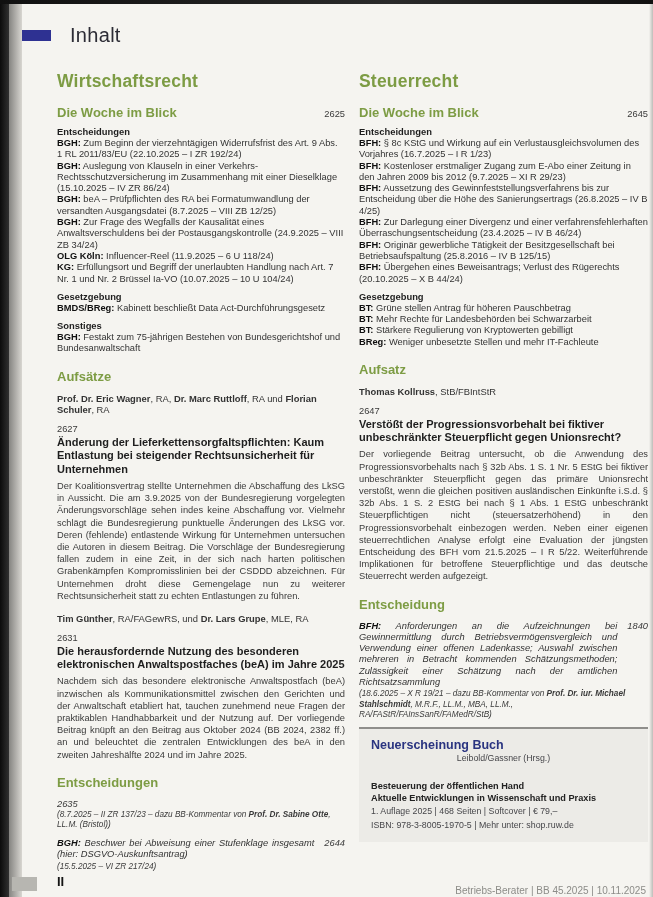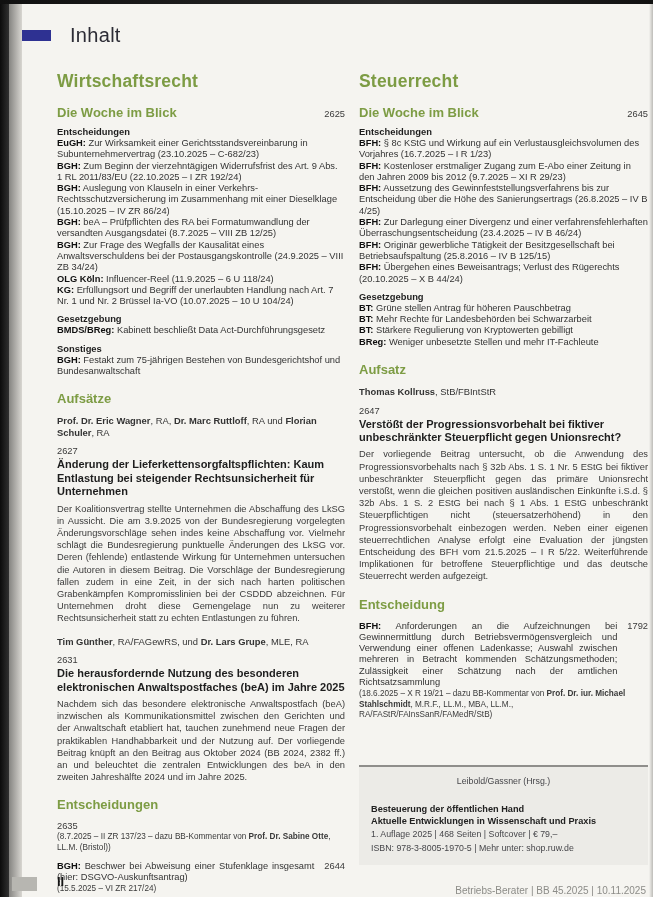--- a/index.html
+++ b/index.html
@@ -39,21 +39,21 @@
   .group:first-of-type .group-label{margin-top:0;}
   .entry{font-size:9.3px;line-height:11.3px;margin:0;color:#333;}
   .entry b{color:#101010;}
 
   .article{margin-bottom:11px;}
   .art-head{display:flex;justify-content:space-between;gap:8px;flex-direction:column;}
   .authors{font-size:9.4px;line-height:11.5px;margin:0;flex:1;}
   .art-title{font-size:11px;line-height:13.4px;font-weight:700;color:#1e1e1e;margin:2px 0 4px;}
   .abstract{font-size:9.3px;line-height:12.2px;text-align:justify;color:#3a3a3a;margin:0;}
 
-  .dec{margin-bottom:8px;}
+  .dec{margin-bottom:8px;font-style:italic;}
   .dec-row{display:flex;justify-content:space-between;gap:10px;}
   .dec-row .entry{flex:1;text-align:justify;}
   .dec-detail{font-size:8.2px;line-height:10.2px;margin:1px 0 0;color:#3a3a3a;}
 
   
   .book-box{position:absolute;left:0;right:0;bottom:44px;background:#ecebe7;border-top:2px solid #8f8e8b;padding:9px 12px 11px;}
   .book-heading{font-size:12.5px;font-weight:700;color:#2a3480;margin:0 0 1px;}
   .book-editor{font-size:8.8px;color:#46464a;margin:0 0 18px;text-align:center;}
   .book-line-bold{font-size:9.2px;font-weight:700;color:#222;margin:0 0 2px;}
   .book-meta{font-size:8.8px;color:#46464a;margin:3px 0 0;line-height:11px;}
@@ -85,21 +85,20 @@
 
       <div class="sec">
         <div class="sec-head-row">
           <h3 class="green-sub">Die Woche im Blick</h3>
           <span class="pagenum">2625</span>
         </div>
         <div class="group">
           <div class="group-label">Entscheidungen</div>
           <div>
 
-          <p class="entry"><b>EuGH:</b> <span>Zur Wirksamkeit einer Gerichtsstandsvereinbarung in Subunternehmervertrag (23.10.2025 – C-682/23)</span></p>
               <p class="entry"><b>BGH:</b> <span>Zum Beginn der vierzehntägigen Widerrufsfrist des Art. 9 Abs. 1 RL 2011/83/EU (22.10.2025 – I ZR 192/24)</span></p>
               <p class="entry"><b>BGH:</b> <span>Auslegung von Klauseln in einer Verkehrs-Rechtsschutzversicherung im Zusammenhang mit einer Dieselklage (15.10.2025 – IV ZR 86/24)</span></p>
               <p class="entry"><b>BGH:</b> <span>beA – Prüfpflichten des RA bei Formatumwandlung der versandten Ausgangsdatei (8.7.2025 – VIII ZB 12/25)</span></p>
               <p class="entry"><b>BGH:</b> <span>Zur Frage des Wegfalls der Kausalität eines Anwaltsverschuldens bei der Postausgangskontrolle (24.9.2025 – VIII ZB 34/24)</span></p>
               <p class="entry"><b>OLG Köln:</b> <span>Influencer-Reel (11.9.2025 – 6 U 118/24)</span></p>
               <p class="entry"><b>KG:</b> <span>Erfüllungsort und Begriff der unerlaubten Handlung nach Art. 7 Nr. 1 und Nr. 2 Brüssel Ia-VO (10.07.2025 – 10 U 104/24)</span></p>
             </div>
         </div>
         <div class="group">
           <div class="group-label">Gesetzgebung</div>
@@ -210,28 +209,29 @@
           </div>
       </div>
 
       <div class="sec">
         <h3 class="green-sub" style="margin-bottom:9px;">Entscheidung</h3>
         <div>
 
             <div class="dec">
               <div class="dec-row">
                 <p class="entry"><b>BFH:</b> <span>Anforderungen an die Aufzeichnungen bei Gewinnermittlung durch Betriebsvermögensvergleich und Verwendung einer offenen Ladenkasse; Auswahl zwischen mehreren in Betracht kommenden Schätzungsmethoden; Zulässigkeit einer Schätzung nach der amtlichen Richtsatzsammlung</span></p>
-                <span class="pagenum">1792</span>
+                <span class="pagenum">1840</span>
               </div>
               <p class="dec-detail"><span>(18.6.2025 – X R 19/21 – dazu BB-Kommentar von </span><b>Prof. Dr. iur. Michael Stahlschmidt</b><span>, M.R.F., LL.M., MBA, LL.M., RA/FAStR/FAInsSanR/FAMedR/StB)</span></p>
             </div>
           </div>
       </div>
 
       <div class="book-box">
+        <h3 class="book-heading">Neuerscheinung Buch</h3>
         <p class="book-editor">Leibold/Gassner (Hrsg.)</p>
         <p class="book-line-bold">Besteuerung der öffentlichen Hand</p>
         <p class="book-line-bold">Aktuelle Entwicklungen in Wissenschaft und Praxis</p>
         <p class="book-meta">1. Auflage 2025 | 468 Seiten | Softcover | € 79,–</p>
         <p class="book-meta">ISBN: 978-3-8005-1970-5 | Mehr unter: shop.ruw.de</p>
       </div>
     </section>
 
   </div>
 </div>

